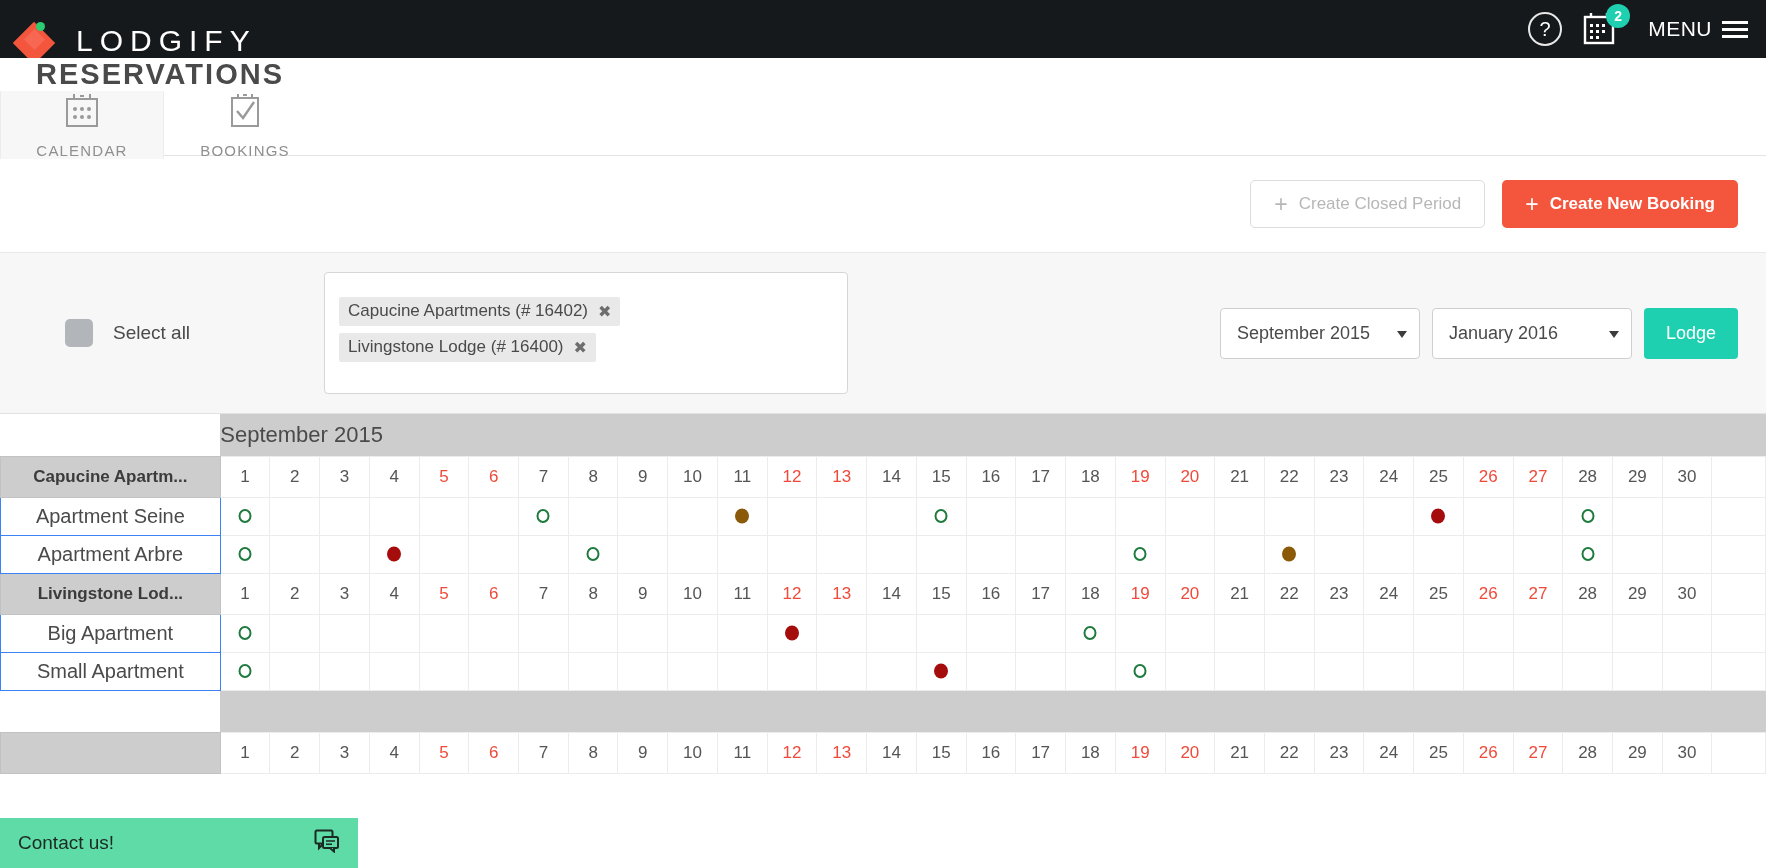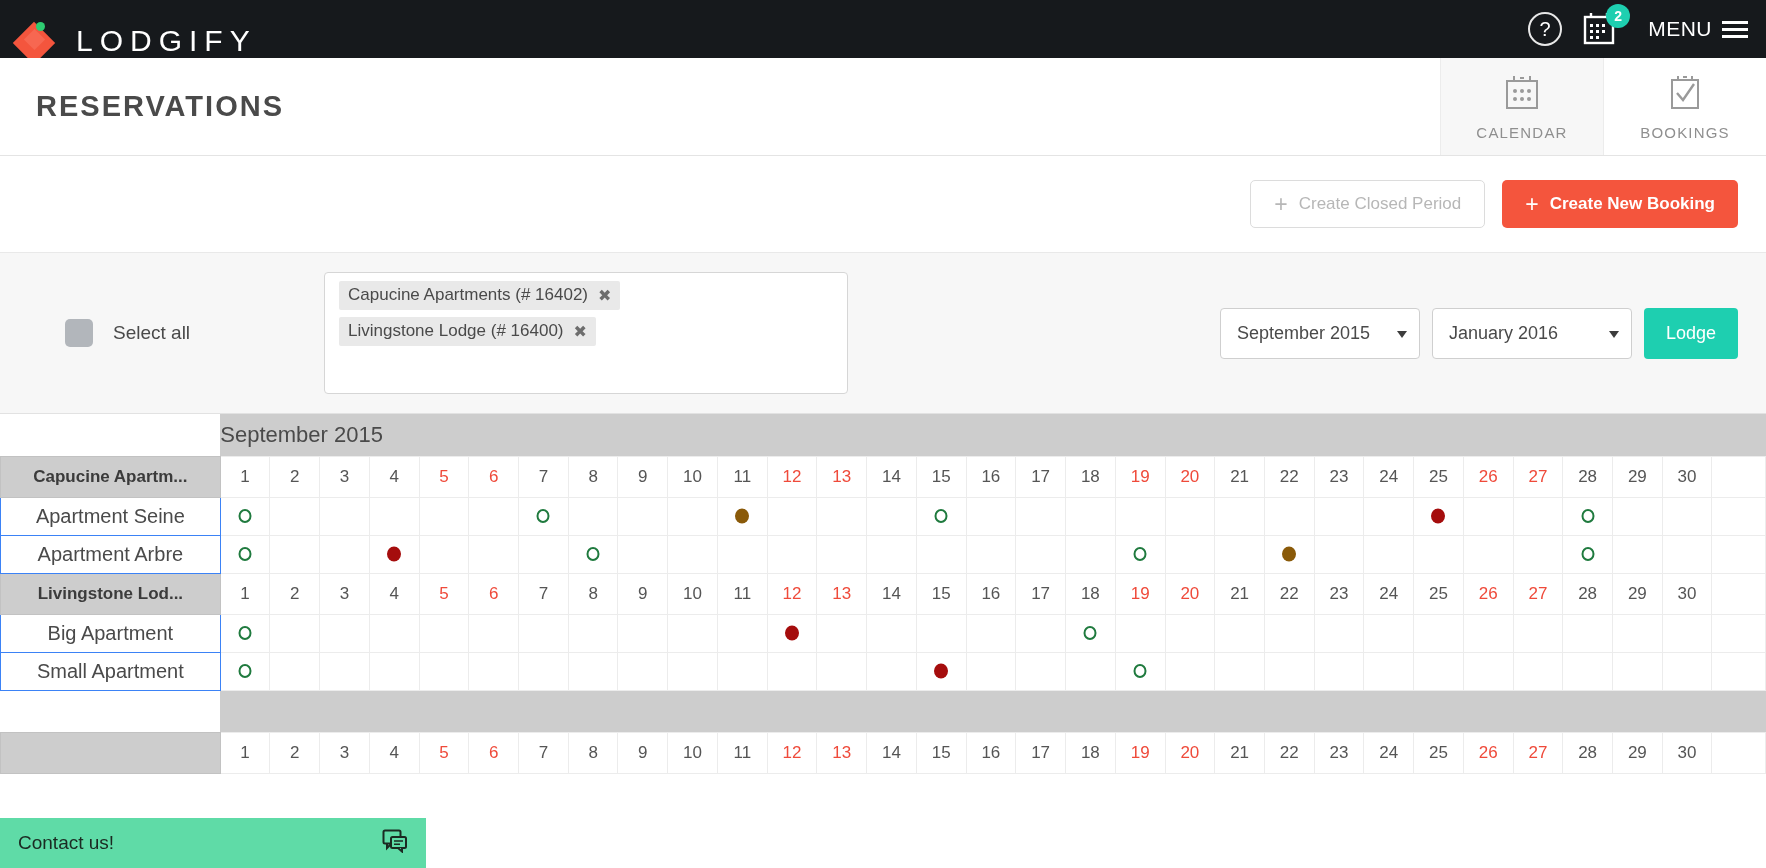--- a/index.html
+++ b/index.html
@@ -56,21 +56,21 @@
   .menu-btn {
     display: flex; align-items: center; gap: 10px; color: #fff;
     font-size: 21px; letter-spacing: .5px; cursor: pointer; padding-left: 4px;
   }
   .hamburger { display: flex; flex-direction: column; gap: 4px; }
   .hamburger i { display: block; width: 26px; height: 3px; background: #fff; }
 
   
   .pagehead {
     height: 98px; background: #fff; display: flex; align-items: stretch;
-    border-bottom: 1px solid #e4e4e4; position: relative;
+    border-bottom: 1px solid #e4e4e4; position: relative; flex-direction: column;
   }
   .pagetitle {
     font-size: 29px; letter-spacing: 2px; color: #4a4a4a; font-weight: bold;
     display: flex; align-items: center; padding-left: 36px; flex: 1;
   }
   .navtabs { display: flex; align-items: stretch; }
   .navtab {
     width: 163px; display: flex; flex-direction: column;
     align-items: center; justify-content: center; gap: 9px;
     color: #8f8f8f; font-size: 15px; letter-spacing: 1.2px;
@@ -101,21 +101,21 @@
     height: 161px; display: flex; align-items: center; padding: 0 28px 0 34px;
     position: relative;
   }
   .selectall { display: flex; align-items: center; gap: 20px; width: 290px; padding-left: 31px; }
   .checkbox-sq {
     width: 28px; height: 28px; background: #b2b6bb; border-radius: 5px; cursor: pointer;
   }
   .selectall span { font-size: 19px; color: #4a4a4a; }
   .tokenbox {
     width: 524px; height: 122px; background: #fff; border: 1px solid #d6d6d6;
-    border-radius: 4px; padding: 8px 14px; display: flex; flex-direction: column;
+    border-radius: 4px; padding: 24px 14px; display: flex; flex-direction: column;
     gap: 7px; align-items: flex-start; cursor: text;
   }
   .token {
     background: #e9e9e9; color: #4a4a4a; font-size: 17px;
     padding: 4px 9px 5px 9px; display: inline-flex; align-items: center; gap: 10px;
     border-radius: 2px;
   }
   .token .x { color: #6d6d6d; font-size: 16px; cursor: pointer; }
   .daterange { margin-left: auto; display: flex; align-items: center; gap: 12px; }
   .selectwrap { position: relative; }
@@ -190,21 +190,21 @@
     width: 15px; height: 15px; border: 2px solid #fff; border-radius: 50%;
     position: absolute; left: 50%; top: 50%; transform: translate(-50%,-50%);
   }
   .mark-ban::after {
     content: ""; position: absolute; left: 50%; top: -2px; width: 2px; height: 15px;
     background: #fff; transform: translateX(-50%) rotate(45deg);
   }
 
   
   .contactus {
-    position: absolute; left: 0; bottom: 0; width: 426px; height: 50px;
+    position: absolute; left: 0; bottom: 0; width: 358px; height: 50px;
     background: #5fdba7; display: flex; align-items: center;
     padding: 0 18px; cursor: pointer; z-index: 30;
   }
   .contactus span { font-size: 19px; color: #1b2a22; }
   .contactus .chat-ico { margin-left: auto; }
 </style>
 </head>
 <body>
 
 <div class="topbar">

